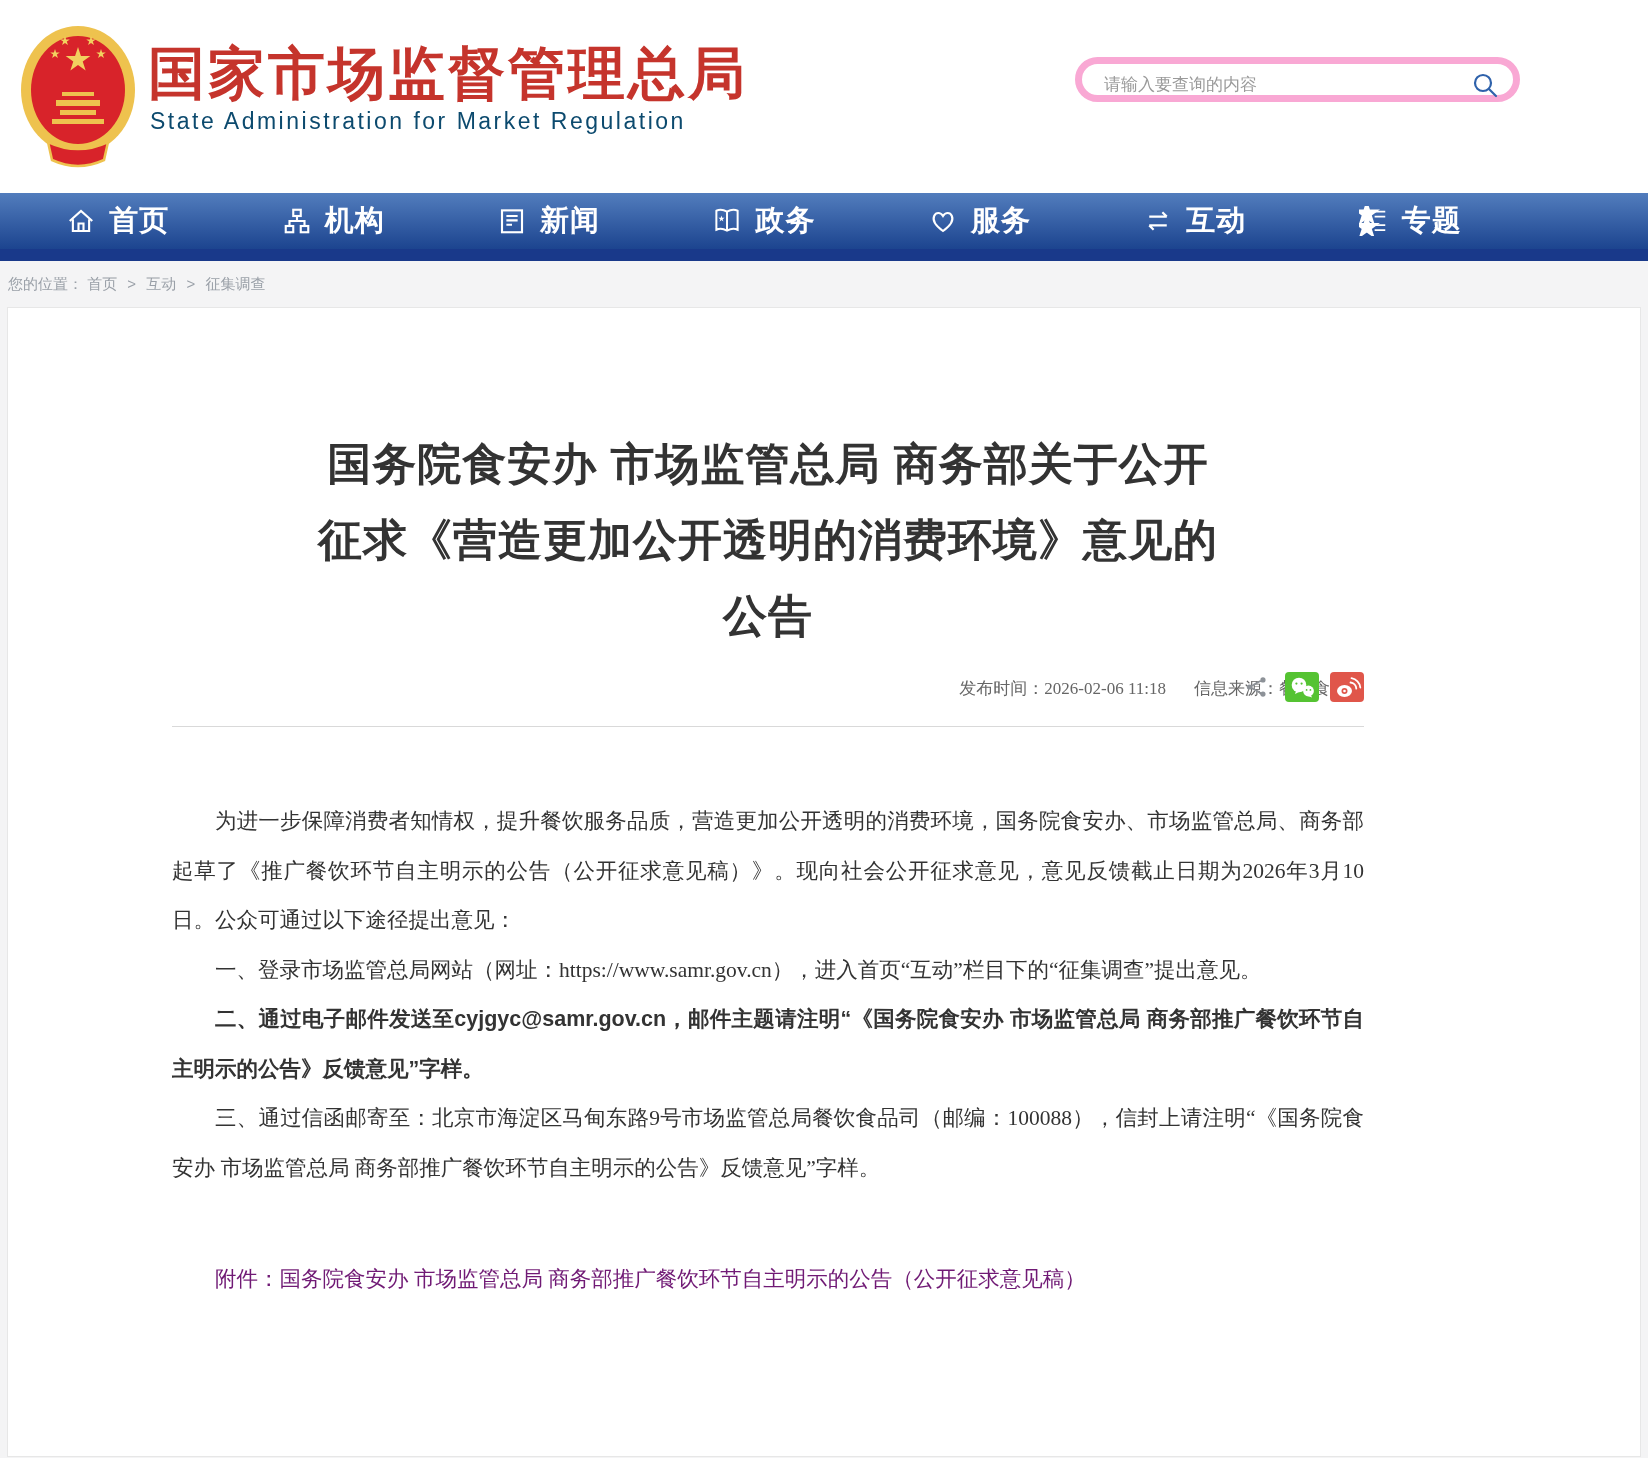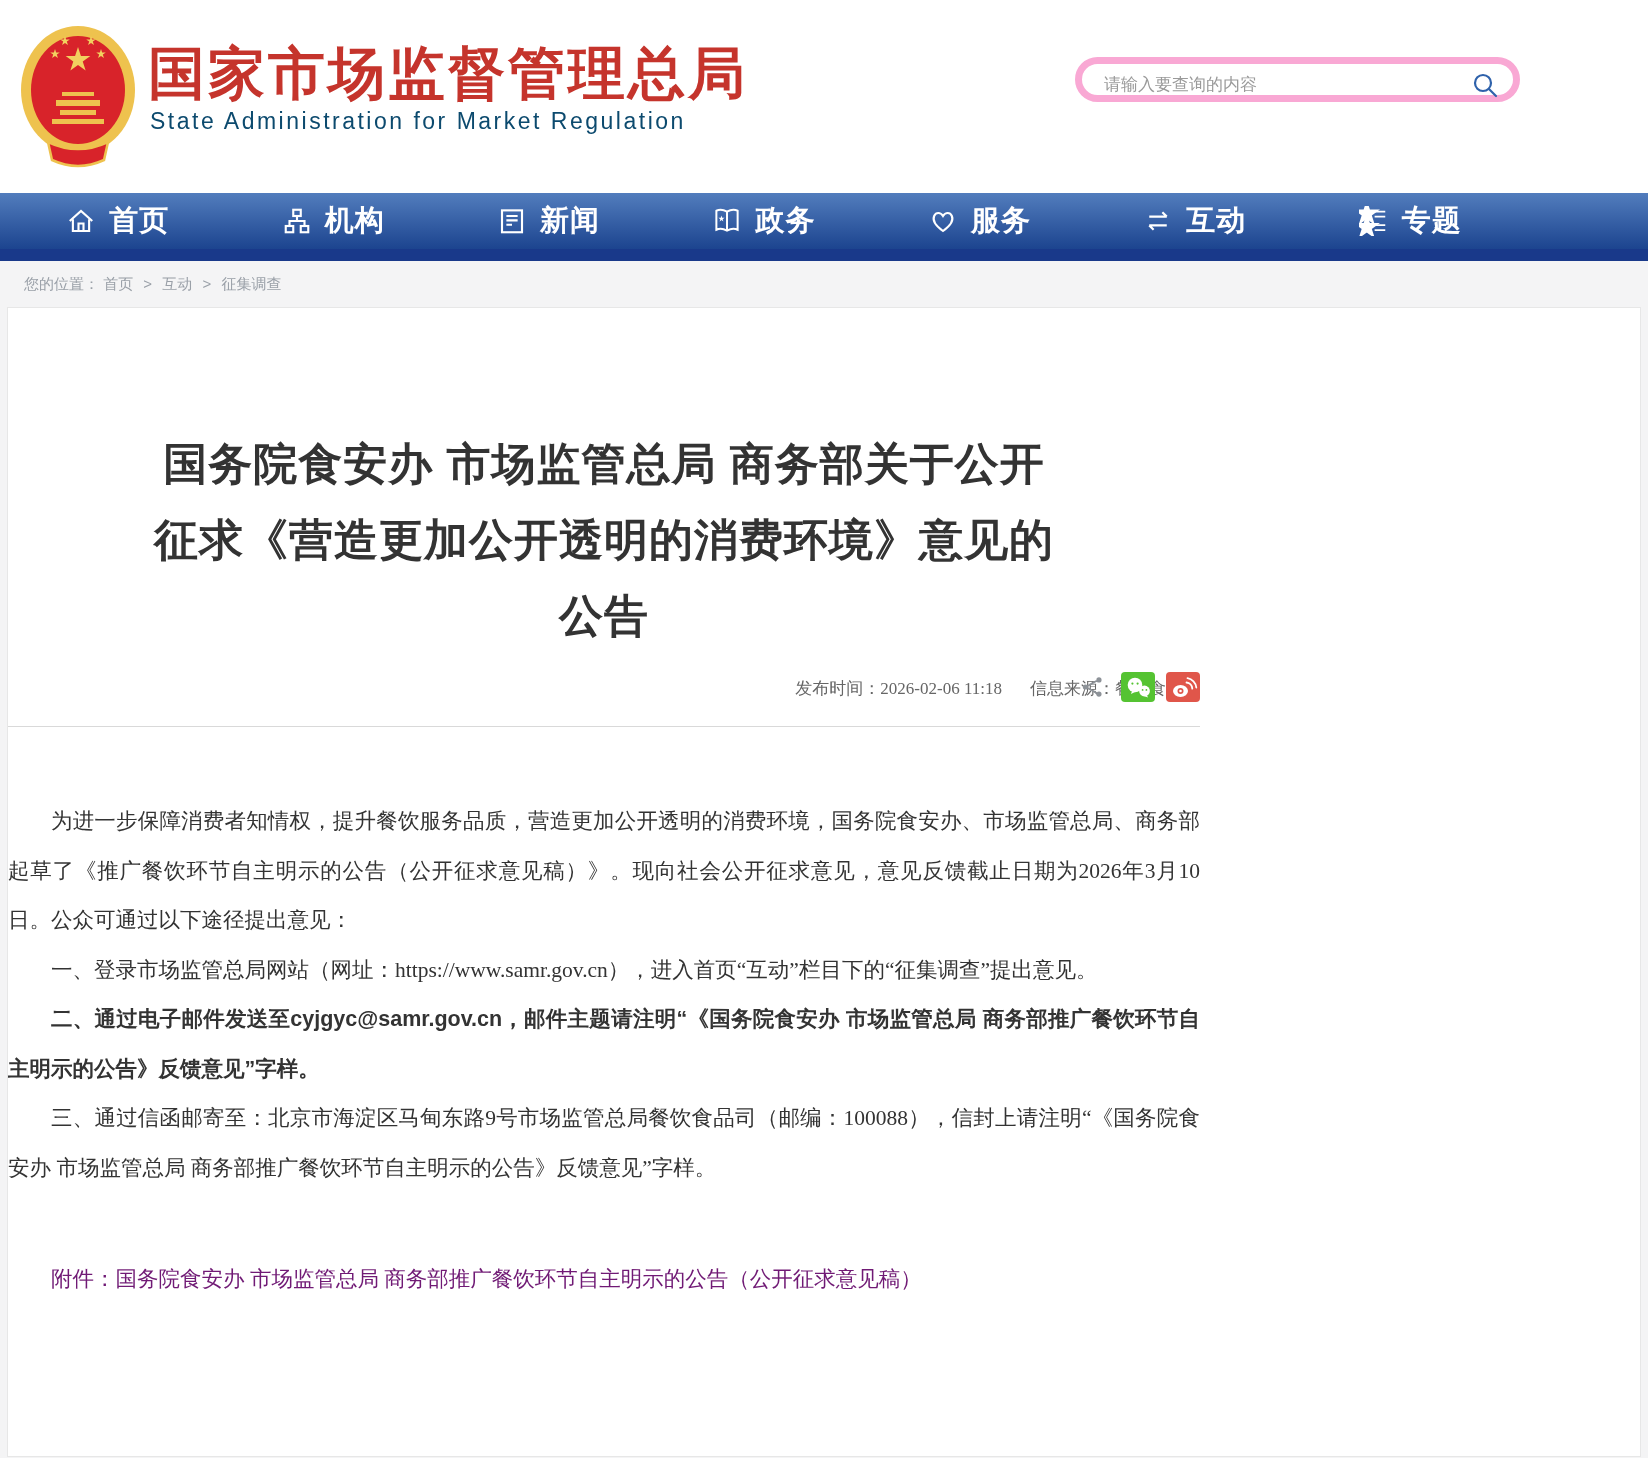--- a/index.html
+++ b/index.html
@@ -25,28 +25,28 @@
   
   .nav { width:100%; height:56px; background:linear-gradient(#527dbd,#1c448f);
          display:flex; align-items:center; justify-content:space-around; padding:0 130px 0 10px; }
   .nav-strip { width:100%; height:12px; background:#19398a; }
   .nav-item { display:flex; align-items:center; gap:13px; color:#ffffff; cursor:pointer; }
   .nav-item .label { font-size:29px; font-weight:bold; letter-spacing:1px; }
   .nav-item svg { display:block; }
 
   
   .breadcrumb { width:100%; height:46px; background:#f4f4f5; line-height:46px;
-                padding-left:24px; font-size:15px; color:#9aa0a8; }
+                padding-left:8px; font-size:15px; color:#9aa0a8; }
   .breadcrumb a { color:#9aa0a8; text-decoration:none; cursor:pointer; }
   .crumb-sep { margin:0 6px; }
 
   
   .card { margin:0 7px; background:#ffffff; border:1px solid #e7e7e7;
           min-height:1150px; padding:0; }
-  .content { width:1192px; }
+  .content { width:1192px; margin-left:164px; }
 
   .article-title { padding-top:118px; text-align:center; color:#333;
                    font-size:44px; font-weight:600; line-height:76px; letter-spacing:1px; }
 
   .meta-row { position:relative; margin-top:18px; height:34px; text-align:right;
               font-size:17px; color:#666; line-height:34px; }
   .meta-row .meta-val { font-family:"Liberation Serif", serif; margin-right:28px; }
   .share-group { position:absolute; right:0; top:0; display:flex; align-items:center; gap:11px; }
   .share-btn { width:34px; height:30px; border:none; border-radius:4px; cursor:pointer;
                display:flex; align-items:center; justify-content:center; padding:0; background:transparent; }

